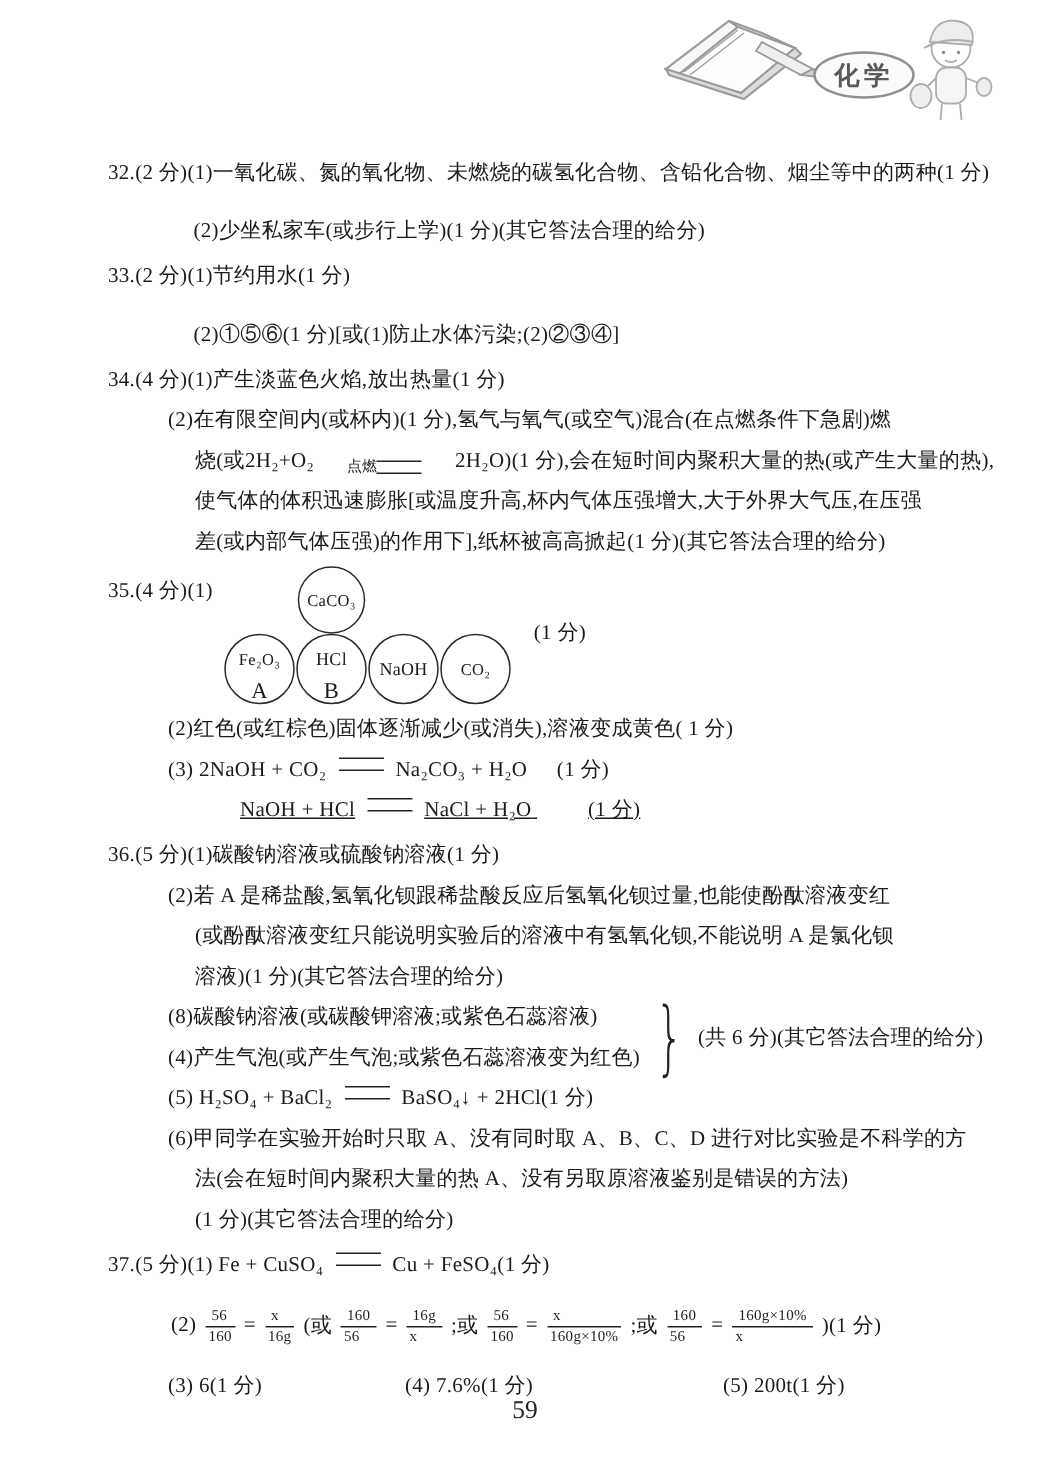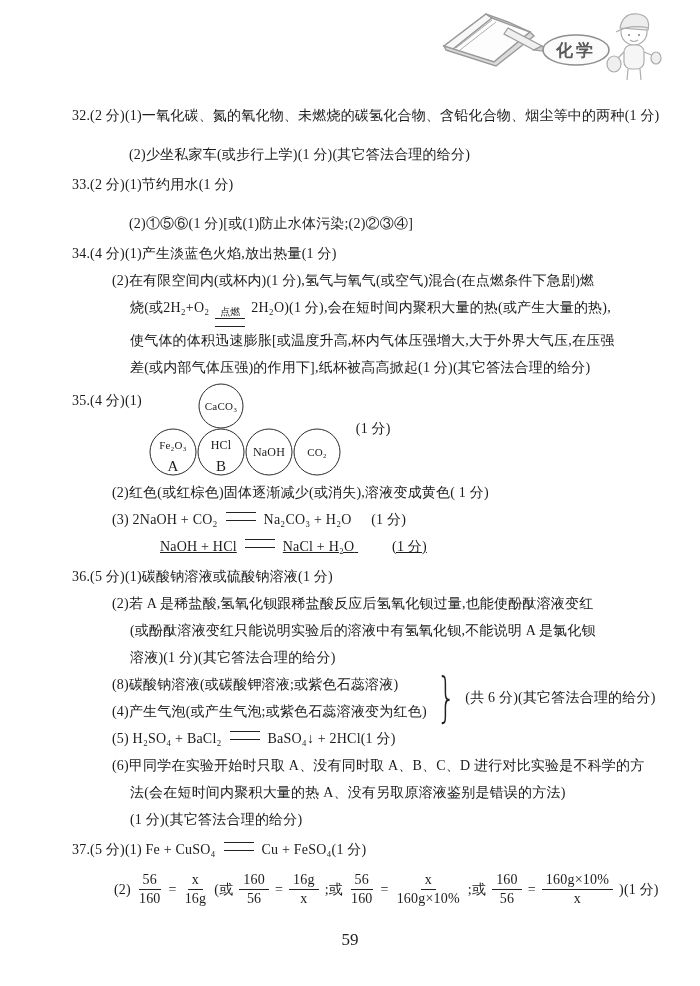--- a/index.html
+++ b/index.html
@@ -15,40 +15,40 @@
   .content{position:absolute;top:102px;left:72px;width:586px;font-size:14px;letter-spacing:.2px;}
   .line{line-height:27px;white-space:nowrap;}
   .l1{padding-left:57px;margin-top:12px;}   
   .l1b{padding-left:40px;}  
   .lw{padding-left:58px;}   
   .leq{padding-left:88px;text-decoration:underline;}  
   .qgap{margin-top:3px;}
   
   .deq{display:inline-block;width:30px;height:7px;border-top:1.4px solid #222;
        border-bottom:1.4px solid #222;vertical-align:3px;margin:0 8px;}
-  .eq-stack{display:inline-flex;flex-direction:column;align-items:center;
-            vertical-align:-3px;margin:0 6px;text-align:center;}
+  .eq-stack{display:inline-flex;align-items:center;
+            vertical-align:-3px;margin:0 22px;text-align:center;}
   .eq-cond{font-size:10px;line-height:1.15;letter-spacing:0;}
   .eq-stack .deq{margin:0;vertical-align:0;}
   
   .diag-block{display:flex;align-items:flex-start;margin-top:2px;height:96px;}
   .diag-label{line-height:27px;margin-top:4px;}
   .diag-svg{margin-left:6px;}
   .diag-score{margin-top:32px;margin-left:12px;line-height:27px;}
   circle.bubble{fill:none;stroke:#2a2a2a;stroke-width:1;}
   .diag-text{font-family:"Liberation Serif","DejaVu Serif",serif;fill:#1b1b1b;}
   
   .group36{display:flex;align-items:center;}
   .big-brace{font-family:"DejaVu Sans",sans-serif;font-size:54px;font-weight:100;
              line-height:54px;transform:scaleX(.55);color:#222;margin:0 0 0 2px;}
   .brace-note{margin-left:2px;}
   
   .line-frac{display:flex;align-items:center;height:54px;white-space:nowrap;}
-  .frac{display:inline-flex;flex-direction:column;align-items:center;
-        margin:0 4px;font-size:14px;line-height:1.3;}
+  .frac{display:inline-flex;flex-direction:column;
+        margin:0 4px;font-size:10px;line-height:1.3;}
   .frac .num{border-bottom:1.1px solid #222;padding:0 4px;}
   .frac .den{padding:0 2px;}
   .ft{margin:0 2px;}
   
   .res-row{display:flex;}
   .res-a{width:158px;}
   .res-b{width:212px;}
   
   .footer{position:absolute;bottom:36px;left:0;width:100%;text-align:center;
           font-size:17px;color:#222;}
@@ -200,17 +200,22 @@
           <span class="den">56</span>
         </span>
       <span class="ft">=</span>
       <span class="frac">
           <span class="num">160g×10%</span>
           <span class="den">x</span>
         </span>
       <span class="ft">)(1 分)</span>
     </div>
 
+    <div class="line l1b res-row">
+      <span class="res-a">(3) 6(1 分)</span>
+      <span class="res-b">(4) 7.6%(1 分)</span>
+      <span>(5) 200t(1 分)</span>
+    </div>
 
   </div>
 
   <div class="footer">59</div>
 </div>
 
 </body></html>

